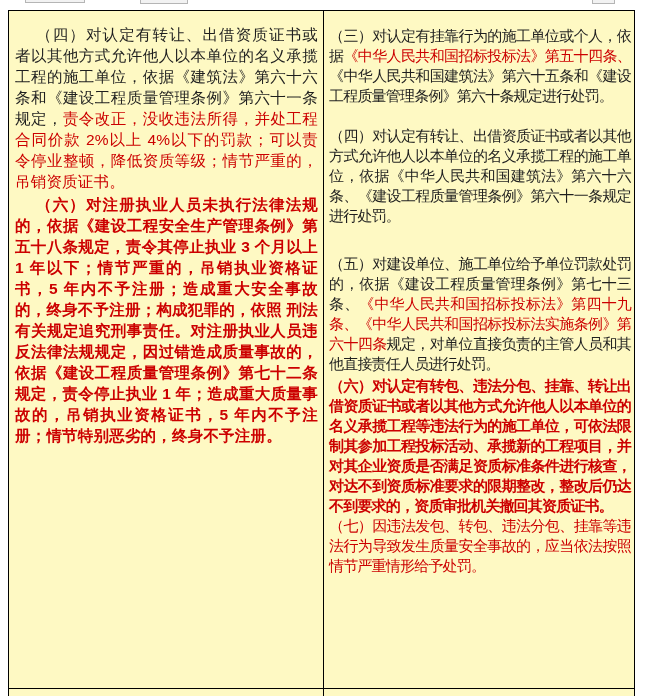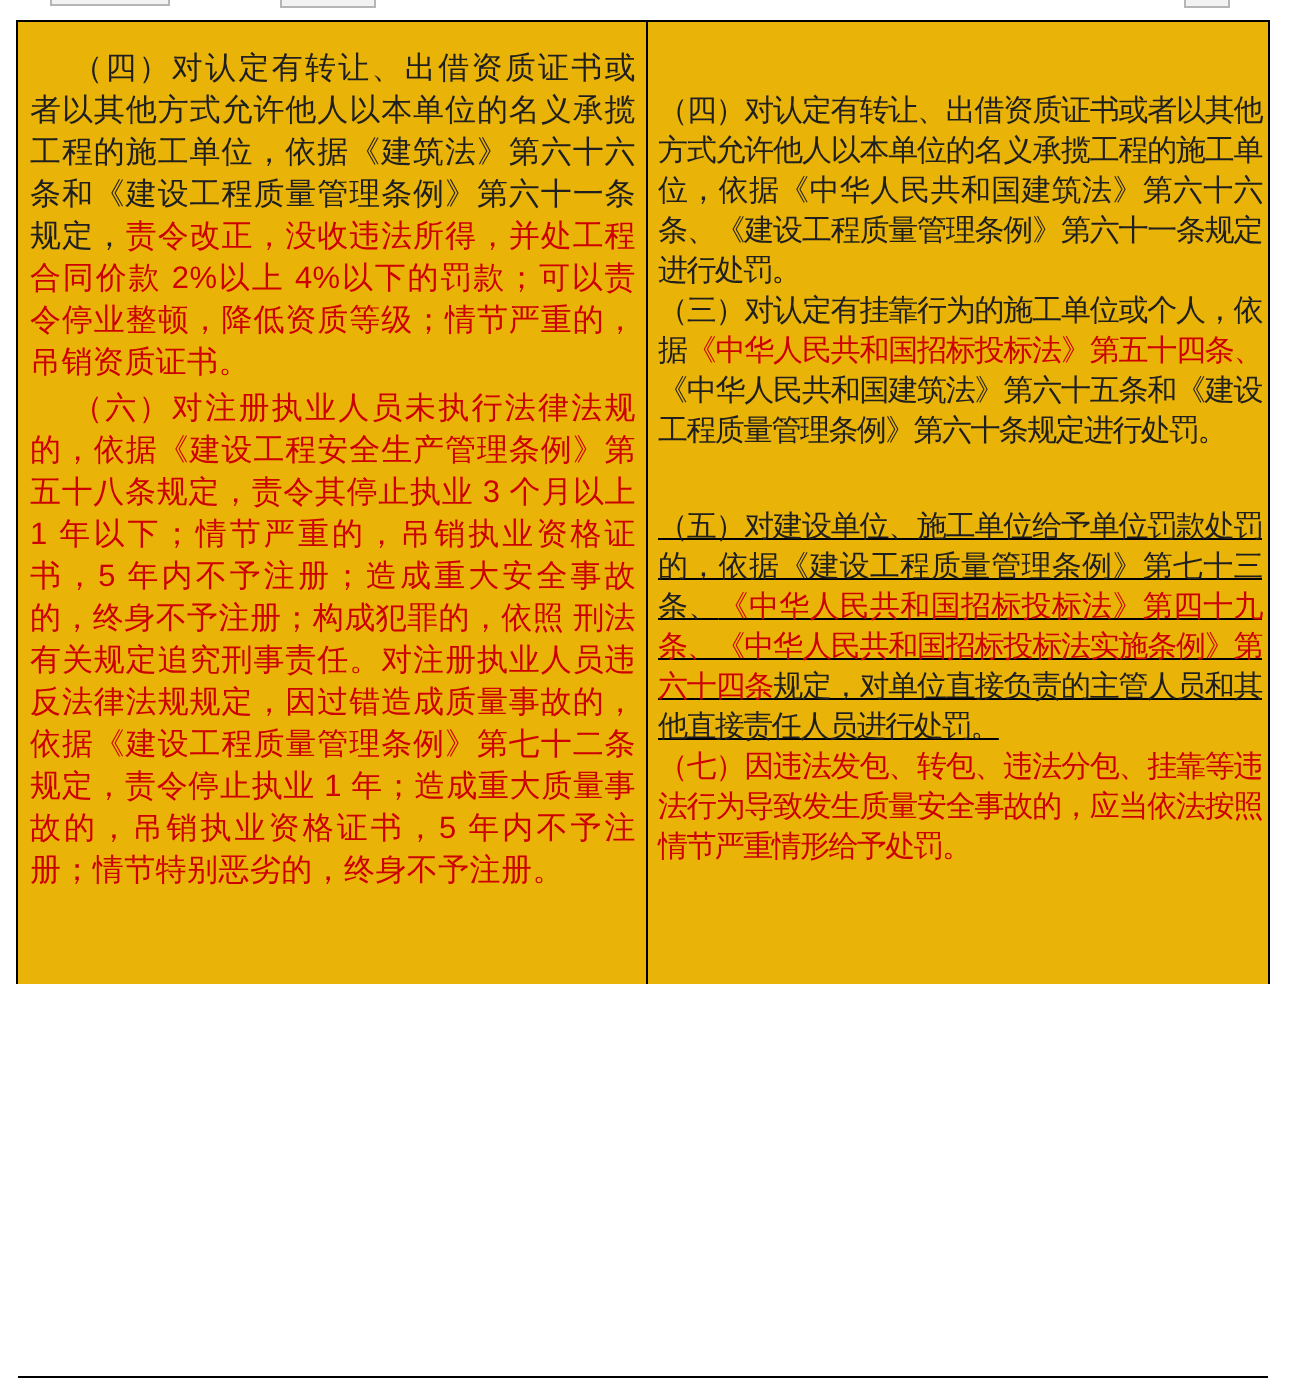--- a/index.html
+++ b/index.html
@@ -24,25 +24,25 @@
     background: #f2f2f2;
   }
   .artifact.a1 { left: 25px;  width: 60px; height: 3px; }
   .artifact.a2 { left: 140px; width: 48px; height: 4px; }
   .artifact.a3 { left: 592px; width: 23px; height: 4px; }
 
   
   .table-frame {
     position: absolute;
     left: 8px; top: 10px;
-    width: 627px; height: 482px;
+    width: 627px; height: 686px;
     border-top: 1px solid #000;
     border-left: 1px solid #000;
     border-right: 1px solid #000;
-    background: #eab308;
+    background: #fef9c3;
   }
   .col-divider {
     position: absolute;
     left: 314px; top: 0; bottom: 0;
     width: 1px;
     background: #000;
   }
   .row-border {
     position: absolute;
     left: 0; top: 677px;
@@ -76,22 +76,22 @@
     letter-spacing: 0.2px;
   }
   .cell-right p.para {
     font-size: 15px;
     line-height: 20px;
     letter-spacing: -0.8px;
   }
   .indent-2 { text-indent: 21px; }
   .indent-0 { text-indent: 0; }
   .mt-line { margin-top: 20px !important; }
-  .mt-lg   { margin-top: 28px !important; text-decoration: underline; }
-  .mt-xs   { margin-top: 2px  !important; }
+  .mt-lg   { margin-top: 28px !important; }
+  .mt-xs   { margin-top: 2px  !important; font-weight: bold; }
   .mt-sm   { margin-top: 11px !important; }
 
   .seg-black    { color: #1f1f1f; }
   .seg-red      { color: #cc0000; }
   .seg-red-bold { color: #cc0000; font-weight: bold; }
 </style>
 </head>
 <body>
 
 <div class="page">
@@ -108,26 +108,27 @@
 
 
       <p class="para indent-2 mt-xs"><span class="seg-red">（六）对注册执业人员未执行法律法规的，依据《建设工程安全生产管理条例》第五十八条规定，责令其停止执业 3 个月以上 1 年以下；情节严重的，吊销执业资格证书，5 年内不予注册；造成重大安全事故的，终身不予注册；构成犯罪的，依照 刑法有关规定追究刑事责任。对注册执业人员违反法律法规规定，因过错造成质量事故的，依据《建设工程质量管理条例》第七十二条规定，责令停止执业 1 年；造成重大质量事故的，吊销执业资格证书，5 年内不予注册；情节特别恶劣的，终身不予注册。</span></p>
 
     </div>
 
     <div class="col-divider"></div>
 
     <div class="cell cell-right">
 
+      <p class="para indent-0"><span class="seg-black">（三）对认定有挂靠行为的施工单位或个人，依据</span><span class="seg-red">《中华人民共和国招标投标法》第五十四条、</span><span class="seg-black">《中华人民共和国建筑法》第六十五条和《建设工程质量管理条例》第六十条规定进行处罚。</span></p>
+
       <p class="para indent-0 mt-line"><span class="seg-black">（四）对认定有转让、出借资质证书或者以其他方式允许他人以本单位的名义承揽工程的施工单位，依据《中华人民共和国建筑法》第六十六条、《建设工程质量管理条例》第六十一条规定进行处罚。</span></p>
-
-      <p class="para indent-0"><span class="seg-black">（三）对认定有挂靠行为的施工单位或个人，依据</span><span class="seg-red">《中华人民共和国招标投标法》第五十四条、</span><span class="seg-black">《中华人民共和国建筑法》第六十五条和《建设工程质量管理条例》第六十条规定进行处罚。</span></p>
 
       <p class="para indent-0 mt-lg"><span class="seg-black">（五）对建设单位、施工单位给予单位罚款处罚的，依据《建设工程质量管理条例》第七十三条、</span><span class="seg-red">《中华人民共和国招标投标法》第四十九条、《中华人民共和国招标投标法实施条例》第六十四条</span><span class="seg-black">规定，对单位直接负责的主管人员和其他直接责任人员进行处罚。</span></p>
 
+      <p class="para indent-0 mt-xs"><span class="seg-red">（六）对认定有转包、违法分包、挂靠、转让出借资质证书或者以其他方式允许他人以本单位的名义承揽工程等违法行为的施工单位，可依法限制其参加工程投标活动、承揽新的工程项目，并对其企业资质是否满足资质标准条件进行核查，对达不到资质标准要求的限期整改，整改后仍达不到要求的，资质审批机关撤回其资质证书。</span></p>
 
 
       <p class="para indent-0"><span class="seg-red">（七）因违法发包、转包、违法分包、挂靠等违法行为导致发生质量安全事故的，应当依法按照情节严重情形给予处罚。</span></p>
 
     </div>
 
     <div class="row-border"></div>
 
   </div>
 

